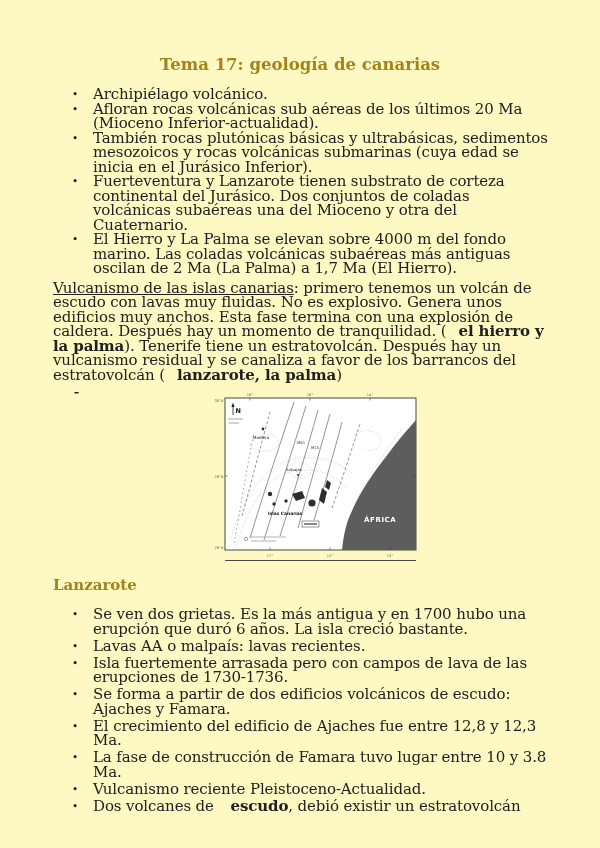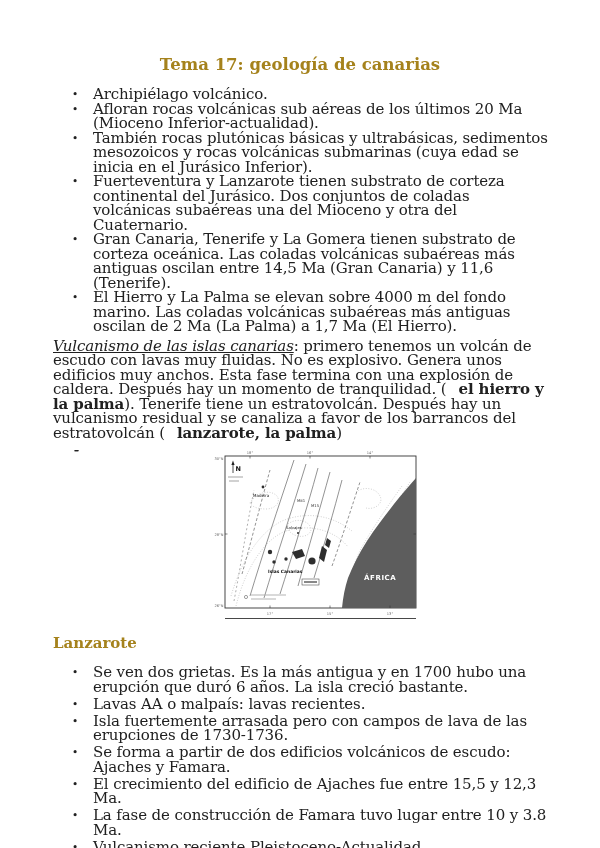--- a/index.html
+++ b/index.html
@@ -1,20 +1,20 @@
 <!DOCTYPE html>
 <html><head>
 <meta charset="utf-8">
 <style>
   html,body{margin:0;padding:0;background:#e8e8e8;}
   .page{
     position:relative;
     width:600px;height:848px;
     margin:0 auto;
-    background:#ffffff;
+    background:#fef9c3;
     font-family:"DejaVu Serif","Liberation Serif",serif;
     color:#202020;
     overflow:hidden;
     box-shadow:0 0 4px rgba(0,0,0,.25);
   }
   .title{
     margin:55px 40px 0;
     text-align:center;
     font-size:16.5px;
     font-weight:bold;
@@ -37,36 +37,35 @@
   .dashes{margin:3px 50px 0 53px;font-style:italic;}
   .dash-row{position:relative;padding-left:43px;}
   .dash-marker{position:absolute;left:21px;top:0;}
   .section-heading{
     margin:12px 0 7px 53px;
     font-size:15px;font-weight:bold;
     color:#a5821c;
   }
   figure.mapfig{margin:6px 0 0 206px;padding:0;width:218px;height:176px;}
   .b{font-weight:bold;margin-left:12px;}
-  .u{text-decoration:underline;font-style:italic;}
+  .u{text-decoration:underline;}
   svg text{font-family:"DejaVu Sans","Liberation Sans",sans-serif;}
 </style>
 </head>
 <body>
 
 <div class="page">
 
   <h1 class="title">Tema 17: geología de canarias</h1>
 
   <ul class="bullets body-text">
       <li class="li"><span>Archipiélago volcánico.</span></li>
       <li class="li"><span>Afloran rocas volcánicas sub aéreas de los últimos 20 Ma (Mioceno Inferior-actualidad).</span></li>
       <li class="li"><span>También rocas plutónicas básicas y ultrabásicas, sedimentos mesozoicos y rocas volcánicas submarinas (cuya edad se inicia en el Jurásico Inferior).</span></li>
       <li class="li"><span>Fuerteventura y Lanzarote tienen substrato de corteza continental del Jurásico. Dos conjuntos de coladas volcánicas subaéreas una del Mioceno y otra del Cuaternario.</span></li>
-      <li class="li"><span>Gran Canaria, Tenerife y La Gomera tienen substrato de corteza oceánica. Las coladas volcánicas subaéreas más antiguas oscilan entre 14,5 Ma (Gran Canaria) y 11,6 (Tenerife).</span></li>
       <li class="li"><span>El Hierro y La Palma se elevan sobre 4000 m del fondo marino. Las coladas volcánicas subaéreas más antiguas oscilan de 2 Ma (La Palma) a 1,7 Ma (El Hierro).</span></li>
     </ul>
 
   <p class="para body-text"><span class="u">Vulcanismo de las islas canarias</span><span>: primero tenemos un volcán de escudo con lavas muy fluidas. No es explosivo. Genera unos edificios muy anchos. Esta fase termina con una explosión de caldera. Después hay un momento de tranquilidad. (</span><span class="b">el hierro y la palma</span><span>). Tenerife tiene un estratovolcán. Después hay un vulcanismo residual y se canaliza a favor de los barrancos del estratovolcán (</span><span class="b">lanzarote, la palma</span><span>)</span></p>
 
   <div class="dashes body-text">
       <div class="dash-row"><span class="dash-marker">-</span></div>
       <div class="dash-row"><span class="dash-marker">-</span></div>
     </div>
 
@@ -161,19 +160,19 @@
     </svg>
   </figure>
 
   <h2 class="section-heading">Lanzarote</h2>
 
   <ul class="bullets lz body-text">
       <li class="li"><span>Se ven dos grietas. Es la más antigua y en 1700 hubo una erupción que duró 6 años. La isla creció bastante.</span></li>
       <li class="li"><span>Lavas AA o malpaís: lavas recientes.</span></li>
       <li class="li"><span>Isla fuertemente arrasada pero con campos de lava de las erupciones de 1730-1736.</span></li>
       <li class="li"><span>Se forma a partir de dos edificios volcánicos de escudo: Ajaches y Famara.</span></li>
-      <li class="li"><span>El crecimiento del edificio de Ajaches fue entre 15,5 y 12,3 Ma.</span></li>
+      <li class="li"><span>El crecimiento del edificio de Ajaches fue entre 12,8 y 12,3 Ma.</span></li>
       <li class="li"><span>La fase de construcción de Famara tuvo lugar entre 10 y 3.8 Ma.</span></li>
       <li class="li"><span>Vulcanismo reciente Pleistoceno-Actualidad.</span></li>
       <li class="li"><span>Dos volcanes de </span><span class="b">escudo</span><span>, debió existir un estratovolcán</span></li>
     </ul>
 
 </div>
 
 </body></html>

